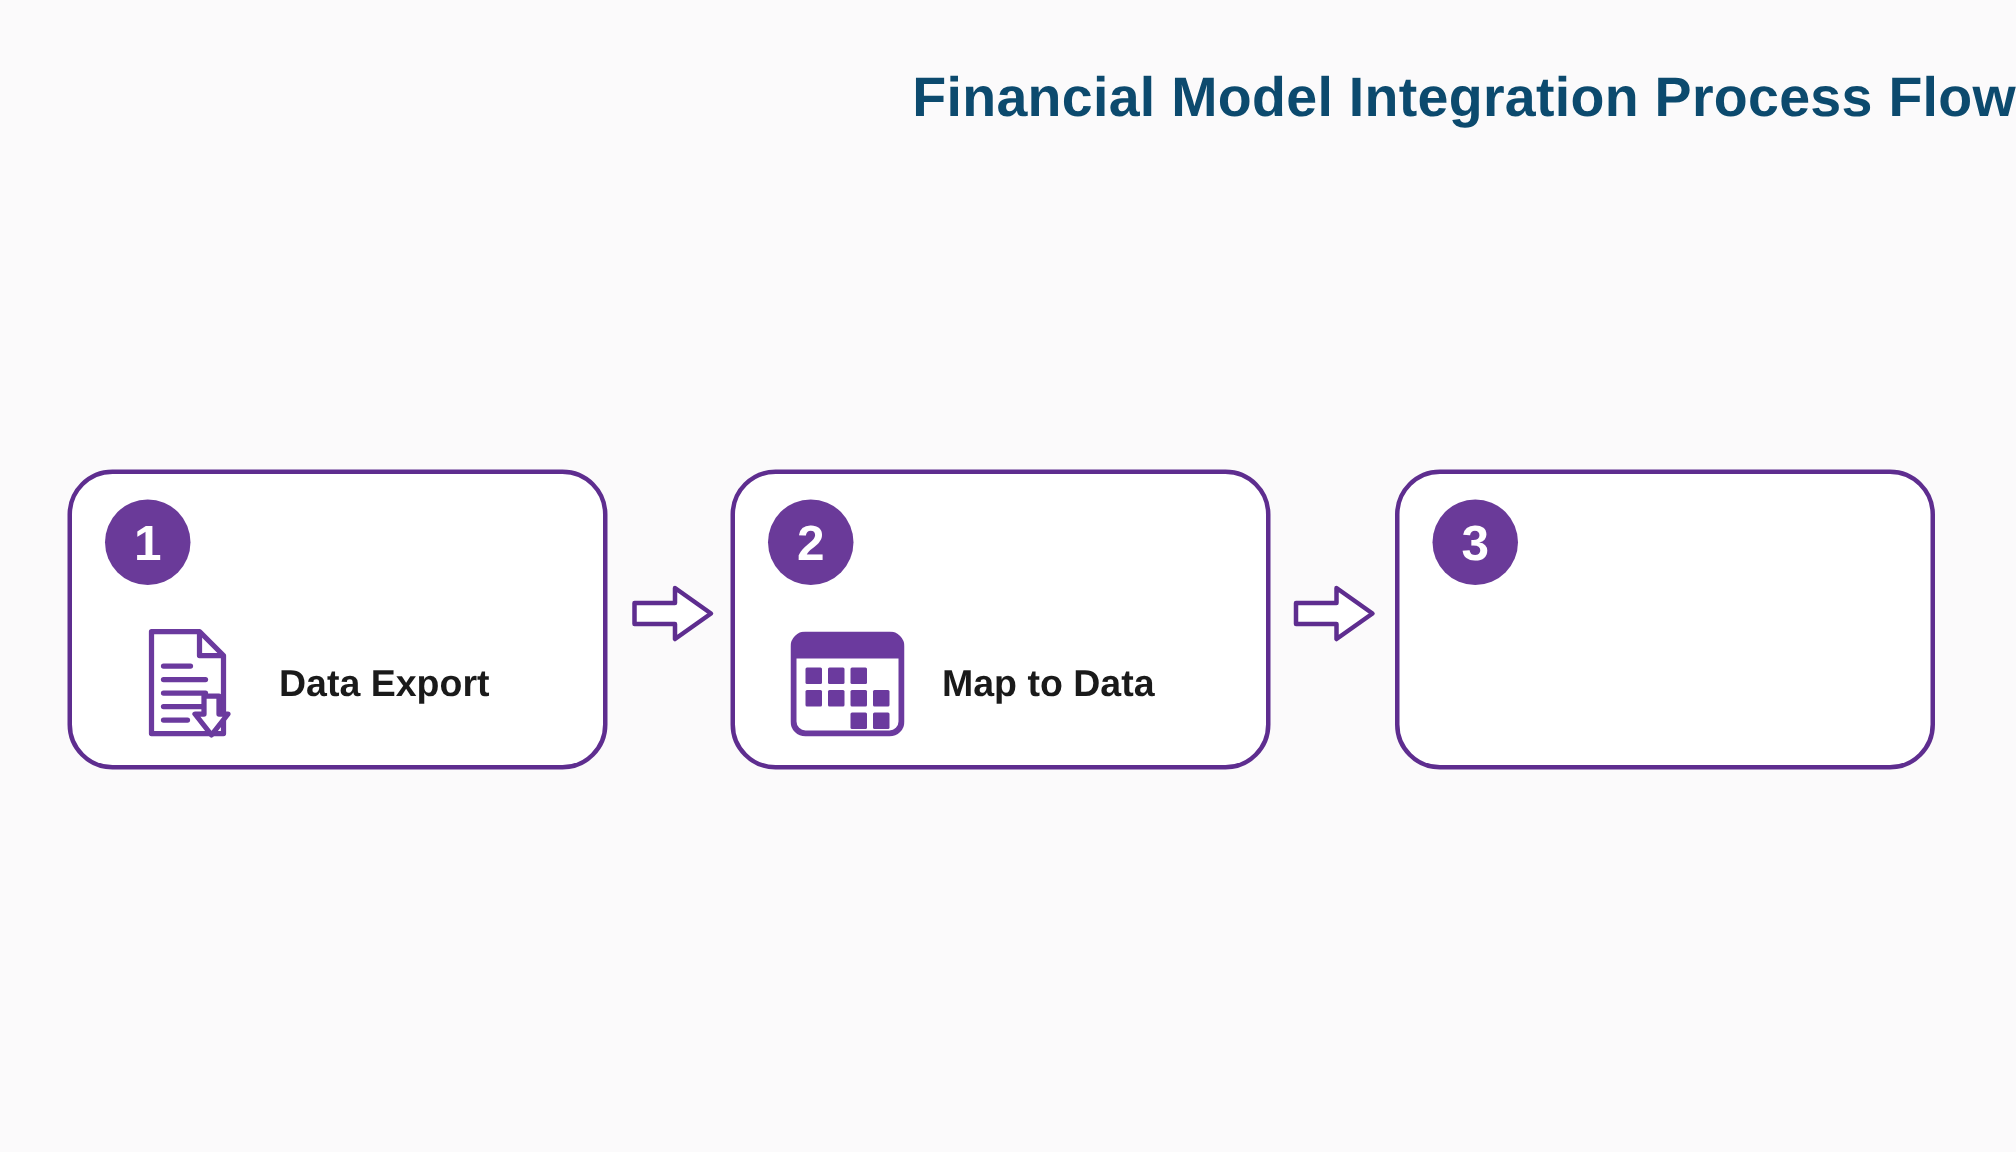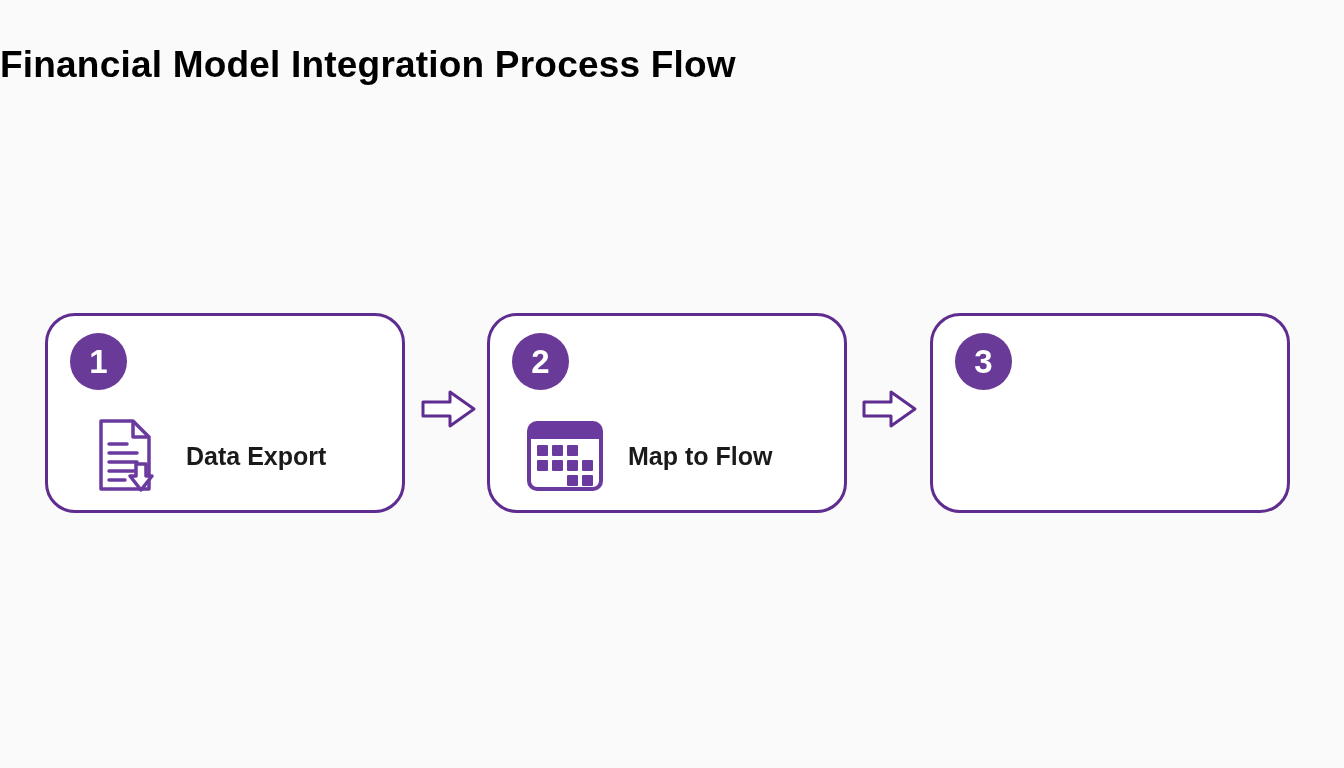--- a/index.html
+++ b/index.html
@@ -7,24 +7,24 @@
   body {
     font-family: "Liberation Sans", sans-serif;
     background: #FBFAFB;
     position: relative;
     overflow: hidden;
   }
   .page { position: absolute; inset: 0; }
   .title {
     position: absolute;
     top: 44px; left: 0; right: 0;
-    text-align: left;
+    text-align: right;
     font-size: 37px;
     font-weight: 700;
-    color: #000000;
+    color: #0c4a6e;
     letter-spacing: 0.2px;
   }
   .step-box {
     position: absolute;
     top: 313px;
     width: 360px;
     height: 200px;
     background: #FFFFFF;
     border: 3px solid #5E2D8F;
     border-radius: 30px;
@@ -122,21 +122,21 @@
           <rect x="25" y="24" width="11" height="11" rx="1" fill="#6B3A9E"></rect>
           <rect x="40" y="24" width="11" height="11" rx="1" fill="#6B3A9E"></rect>
           <rect x="10" y="39" width="11" height="11" rx="1" fill="#6B3A9E"></rect>
           <rect x="25" y="39" width="11" height="11" rx="1" fill="#6B3A9E"></rect>
           <rect x="40" y="39" width="11" height="11" rx="1" fill="#6B3A9E"></rect>
           <rect x="55" y="39" width="11" height="11" rx="1" fill="#6B3A9E"></rect>
           <rect x="40" y="54" width="11" height="11" rx="1" fill="#6B3A9E"></rect>
           <rect x="55" y="54" width="11" height="11" rx="1" fill="#6B3A9E"></rect>
         </svg>
       </span>
-      <span class="step-label">Map to Flow</span>
+      <span class="step-label">Map to Data</span>
     </div>
   </div>
 
   <svg class="connector pos-1" viewBox="0 0 58 46" fill="none" xmlns="http://www.w3.org/2000/svg">
     <path d="M3 16 H30 V6 L54 23 L30 40 V30 H3 Z" fill="#FFFFFF" stroke="#5E2D8F" stroke-width="3" stroke-linejoin="round"></path>
   </svg>
 
   <div class="step-box pos-2">
     <div class="badge">
       <span>3</span>

